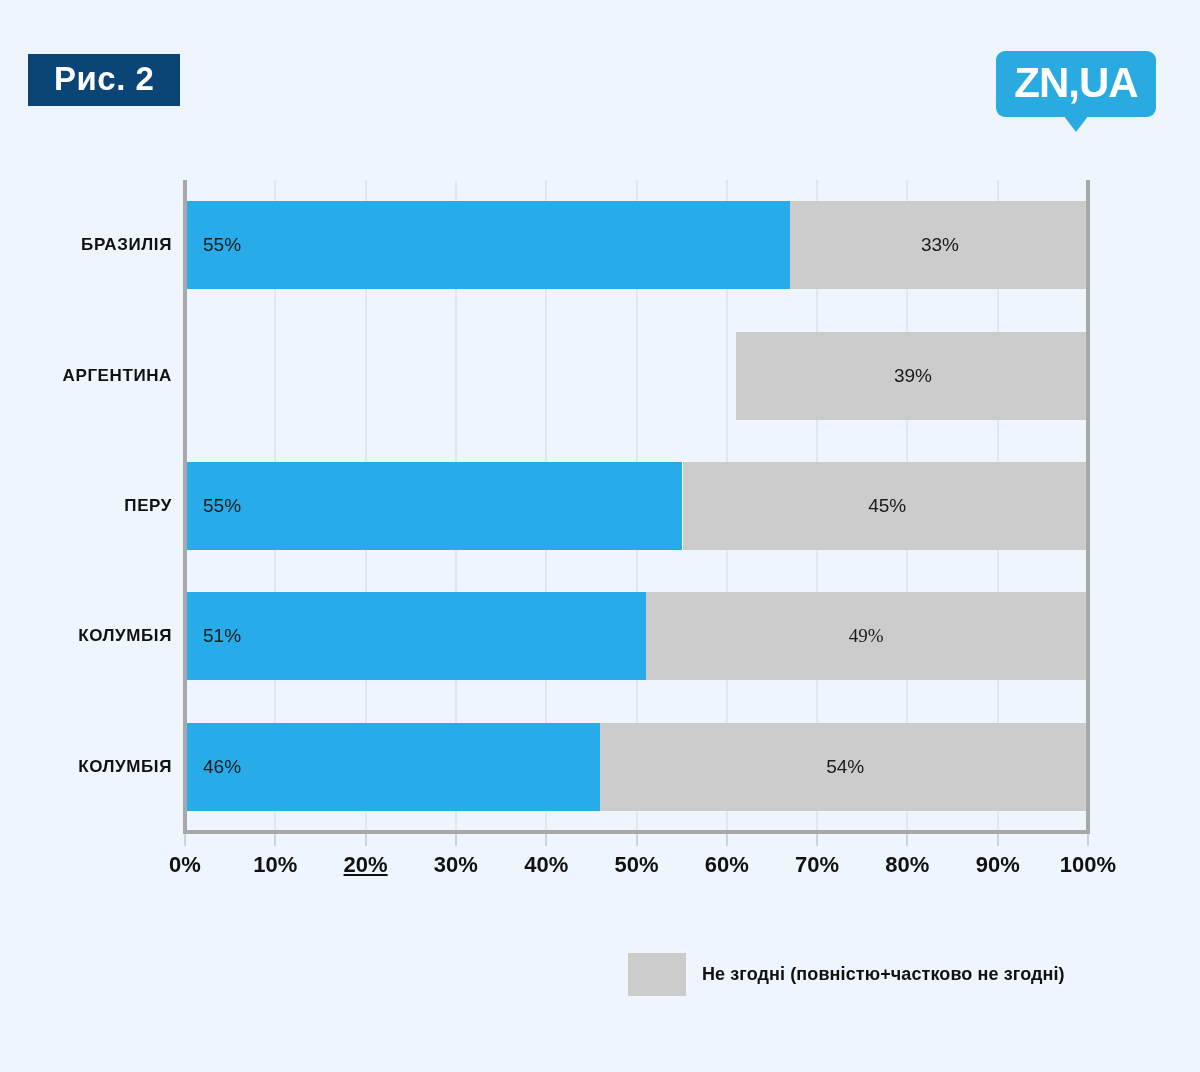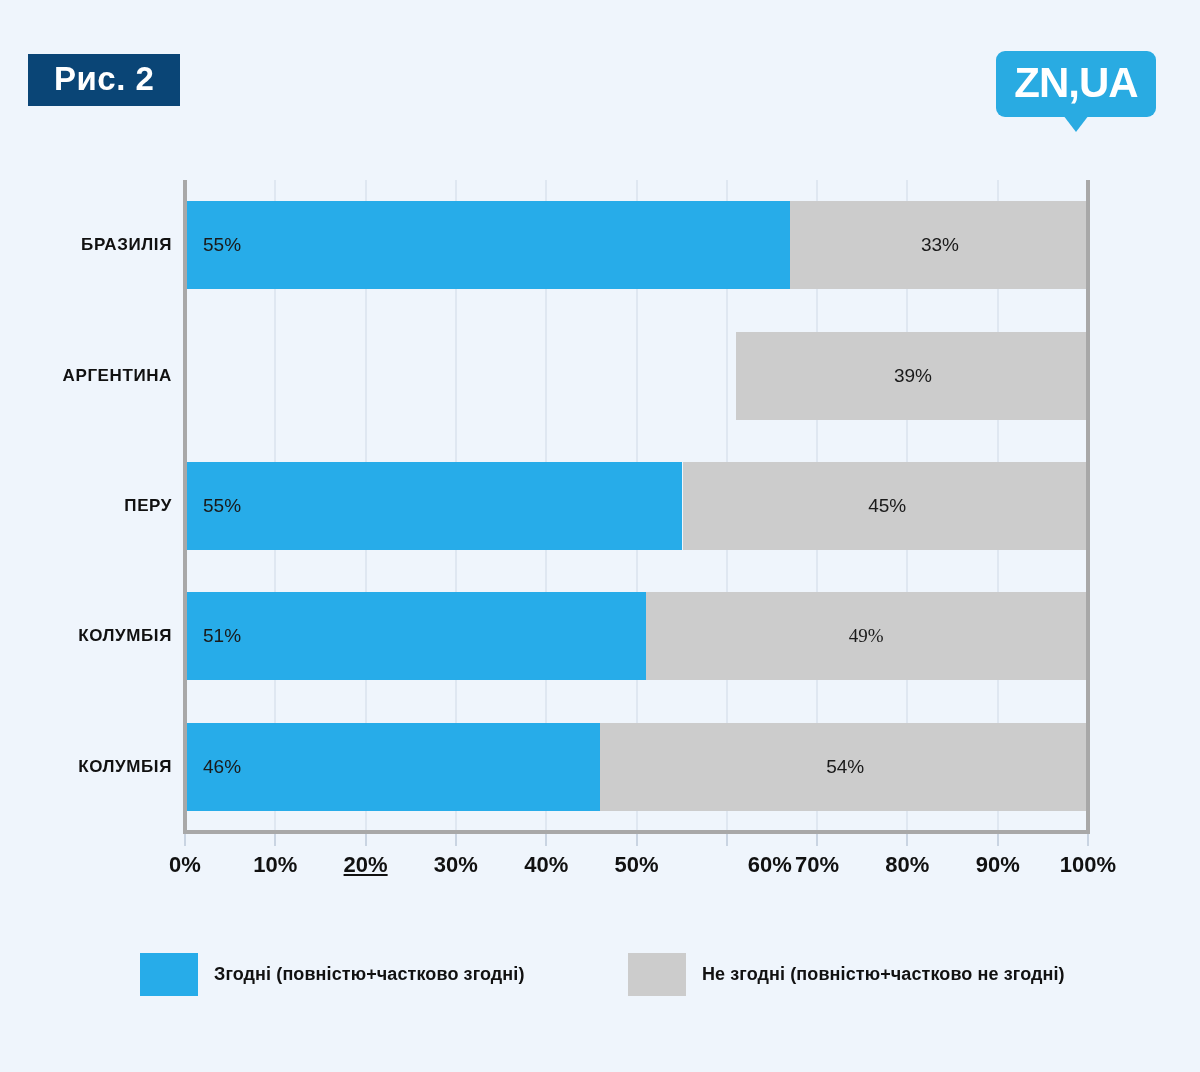--- a/index.html
+++ b/index.html
@@ -303,33 +303,29 @@
     <div class="xtick-label" style="left: 275.3px;">10%</div>
     <div class="xtick" style="left: 364.6px;"></div>
     <div class="xtick-label" style="left: 365.6px; text-decoration: underline;">20%</div>
     <div class="xtick" style="left: 454.9px;"></div>
     <div class="xtick-label" style="left: 455.9px;">30%</div>
     <div class="xtick" style="left: 545.2px;"></div>
     <div class="xtick-label" style="left: 546.2px;">40%</div>
     <div class="xtick" style="left: 635.5px;"></div>
     <div class="xtick-label" style="left: 636.5px;">50%</div>
     <div class="xtick" style="left: 725.8px;"></div>
-    <div class="xtick-label" style="left: 726.8px; margin-left: 43px;">60%</div>
+    <div class="xtick-label" style="left: 726.8px;">60%</div>
     <div class="xtick" style="left: 816.1px;"></div>
     <div class="xtick-label" style="left: 817.1px;">70%</div>
     <div class="xtick" style="left: 906.4px;"></div>
     <div class="xtick-label" style="left: 907.4px;">80%</div>
     <div class="xtick" style="left: 996.7px;"></div>
     <div class="xtick-label" style="left: 997.7px;">90%</div>
     <div class="xtick" style="left: 1087px;"></div>
     <div class="xtick-label" style="left: 1088px;">100%</div>
   </div>
 
 <div id="legend">
-    <div class="legend-item" style="left: 140px;">
-      <div class="legend-swatch agree"></div>
-      <div class="legend-text">Згодні (повністю+частково згодні)</div>
-    </div>
     <div class="legend-item" style="left: 628px;">
       <div class="legend-swatch disagree"></div>
       <div class="legend-text">Не згодні (повністю+частково не згодні)</div>
     </div>
   </div>
 
 </body></html>

